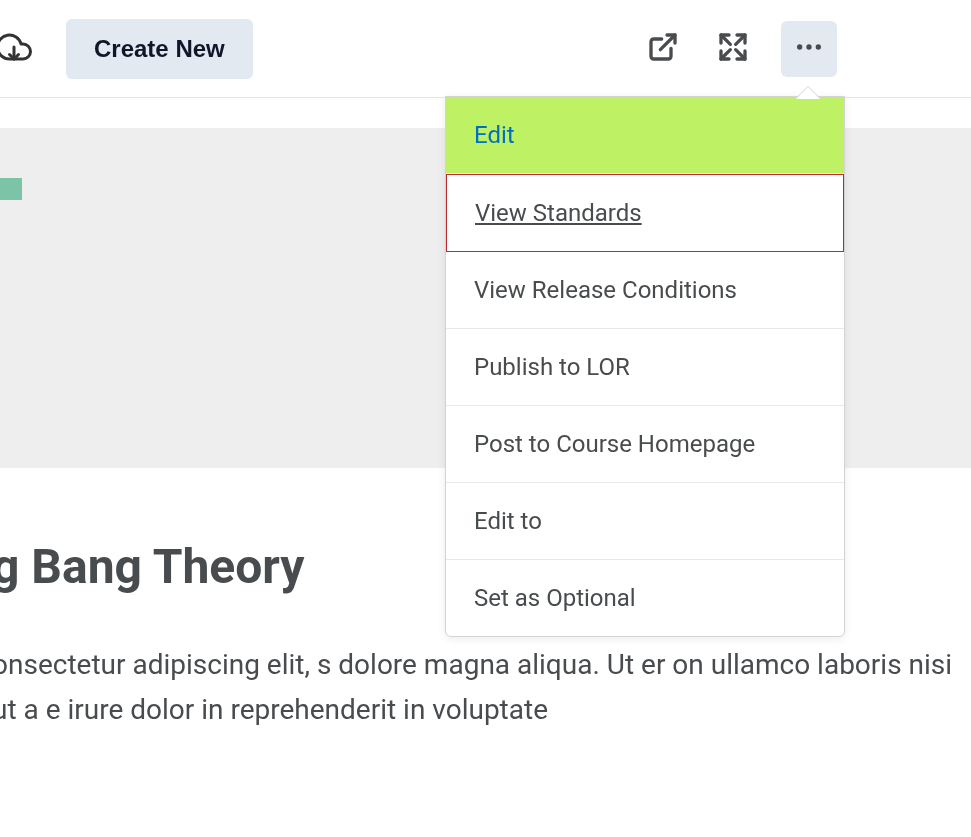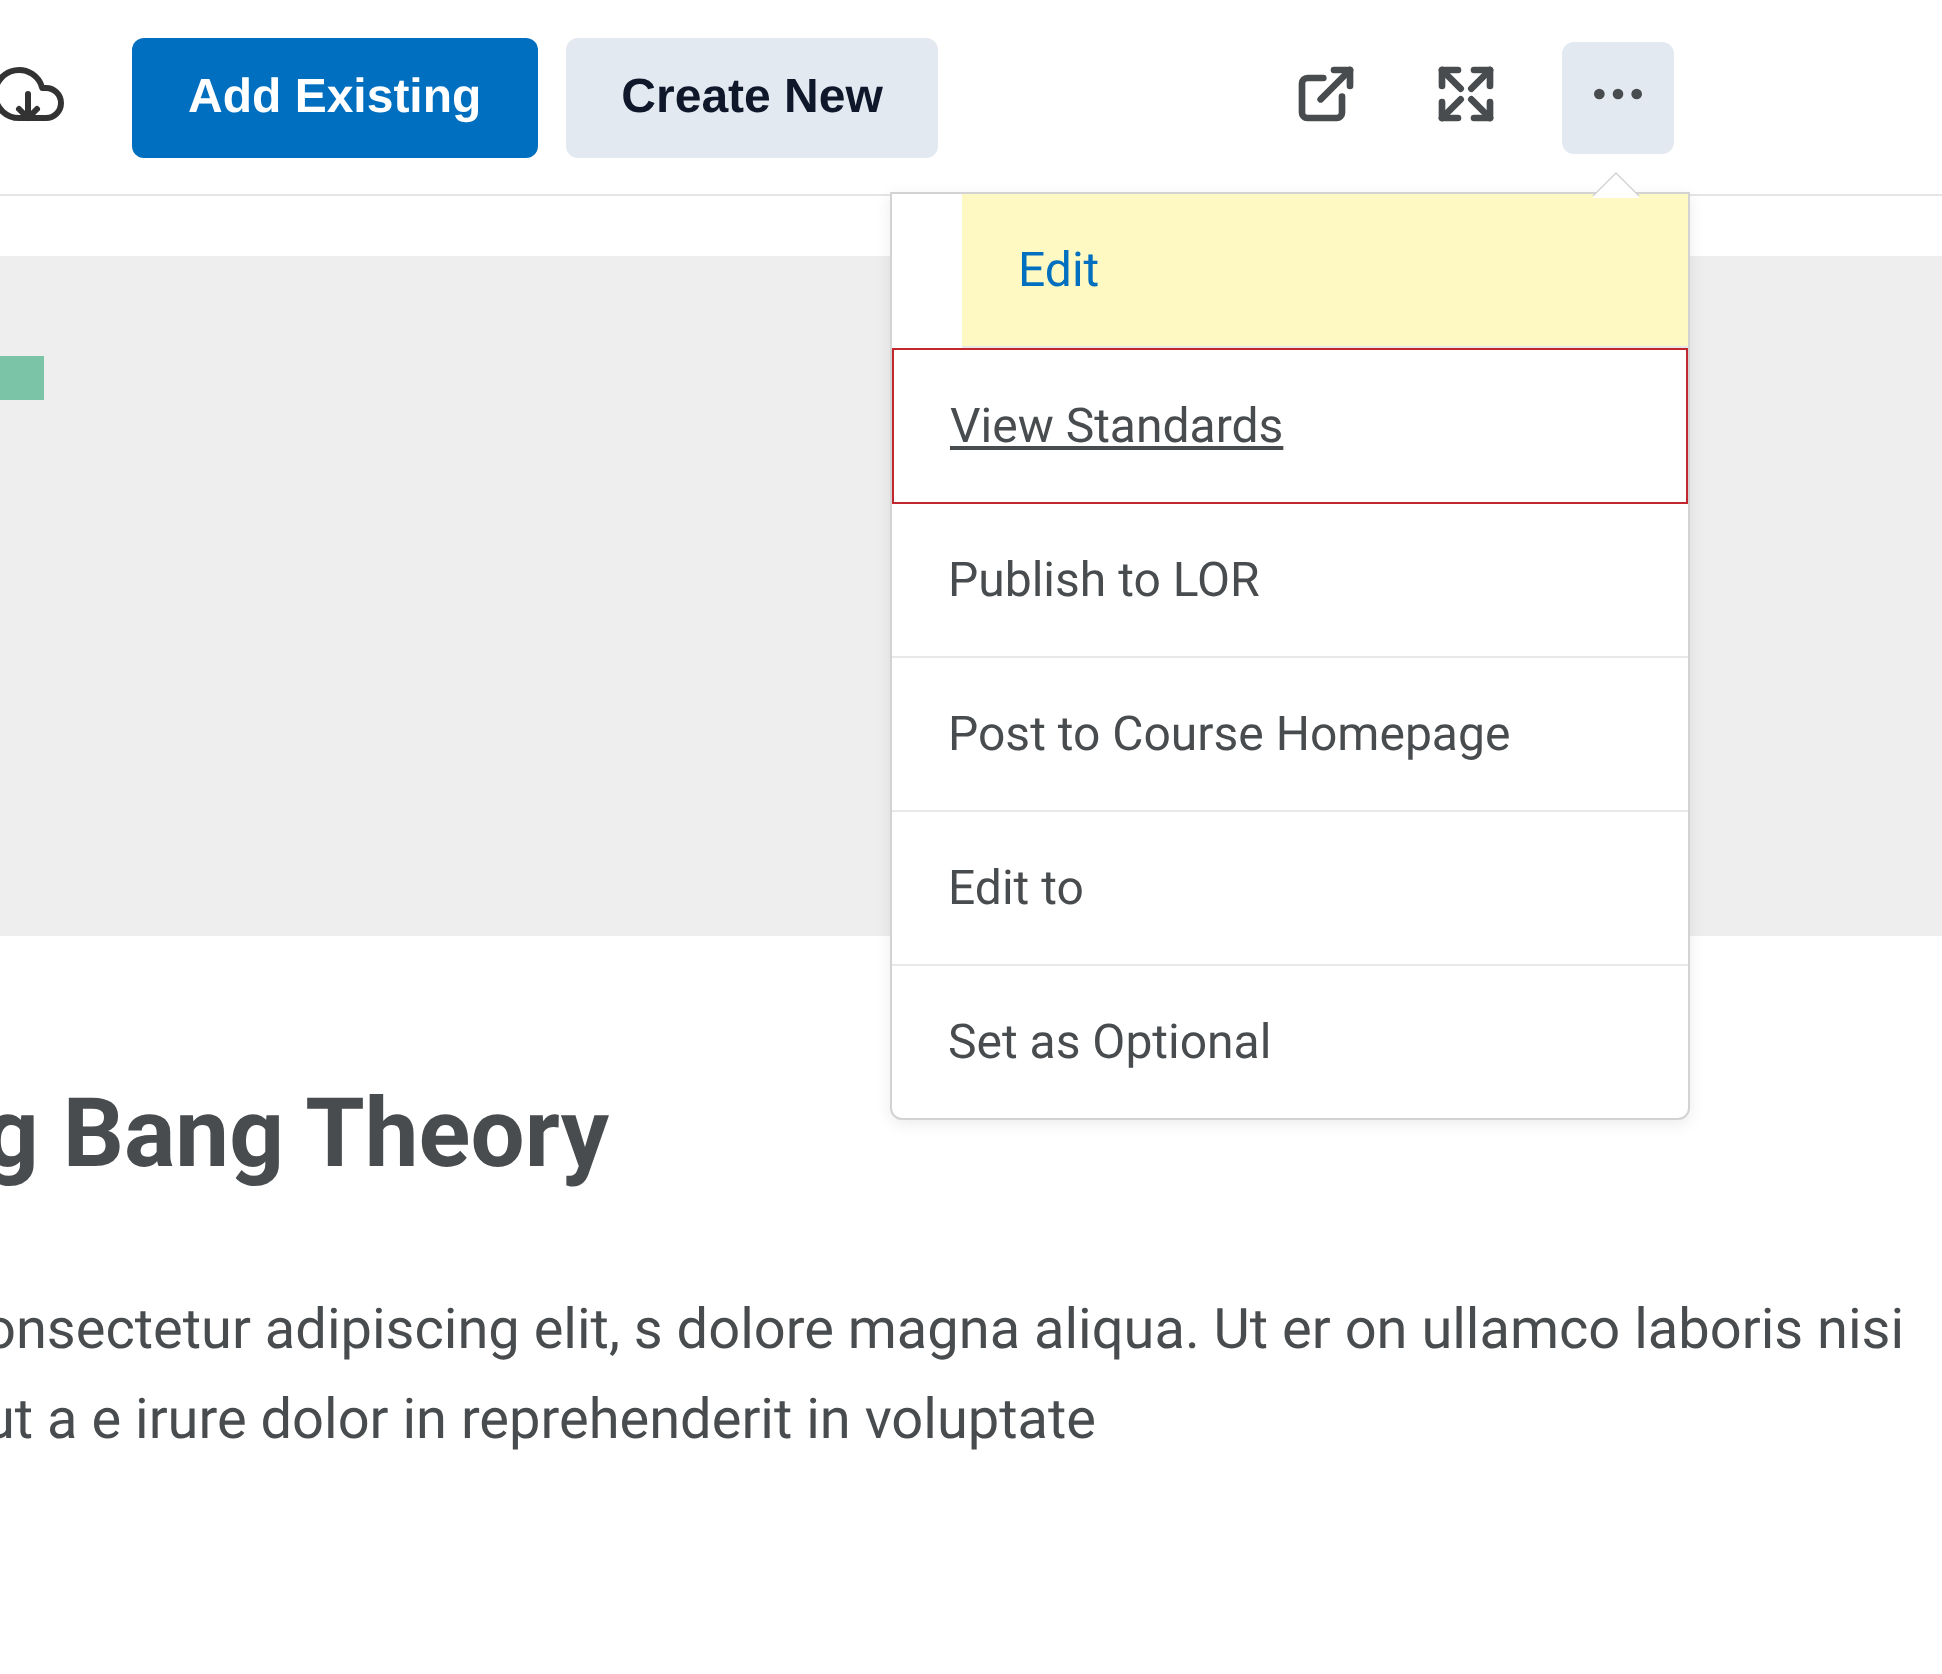--- a/index.html
+++ b/index.html
@@ -135,43 +135,39 @@
       padding: 24px 28px;
       font-size: 24px;
       color: #494c4e;
       cursor: pointer;
       border-bottom: 1px solid #e8e8e8;
     }
     .menu-item:last-child {
       border-bottom: none;
     }
     .menu-item.highlighted {
-      background: #fef9c3;
+      background: #bef264;
       color: #006fbf;
-      margin-left: 35px;
     }
     .menu-item.boxed {
       border: 1.5px solid #c1272d;
       text-decoration: underline;
     }
   </style>
 </head>
 <body>
 
 <div class="toolbar">
   <span class="cloud-icon">
     <svg viewBox="0 0 24 24" fill="none" stroke="currentColor" stroke-width="2" stroke-linecap="round" stroke-linejoin="round">
       <path d="M18 10h-1.26A8 8 0 1 0 9 20h9a5 5 0 0 0 0-10z"></path>
       <polyline points="12 12 12 20"></polyline>
       <polyline points="9 17 12 20 15 17"></polyline>
     </svg>
   </span>
-  <button class="btn btn-primary">
-    <span>Add Existing</span>
-  </button>
   <button class="btn btn-secondary">
     <span>Create New</span>
   </button>
   <div class="spacer"></div>
   <button class="icon-btn">
     <span>
       <svg viewBox="0 0 24 24" fill="none" stroke="currentColor" stroke-width="2.5" stroke-linecap="round" stroke-linejoin="round">
         <path d="M18 13v6a2 2 0 0 1-2 2H5a2 2 0 0 1-2-2V8a2 2 0 0 1 2-2h6"></path>
         <polyline points="15 3 21 3 21 9"></polyline>
         <line x1="10" y1="14" x2="21" y2="3"></line>
@@ -213,20 +209,23 @@
 </div>
 
 <div class="dropdown">
   <div class="menu-item highlighted">
     <span>Edit</span>
   </div>
   <div class="menu-item boxed">
     <span>View Standards</span>
   </div>
   <div class="menu-item">
+    <span>View Release Conditions</span>
+  </div>
+  <div class="menu-item">
     <span>Publish to LOR</span>
   </div>
   <div class="menu-item">
     <span>Post to Course Homepage</span>
   </div>
   <div class="menu-item">
     <span>Edit to</span>
   </div>
   <div class="menu-item">
     <span>Set as Optional</span>

